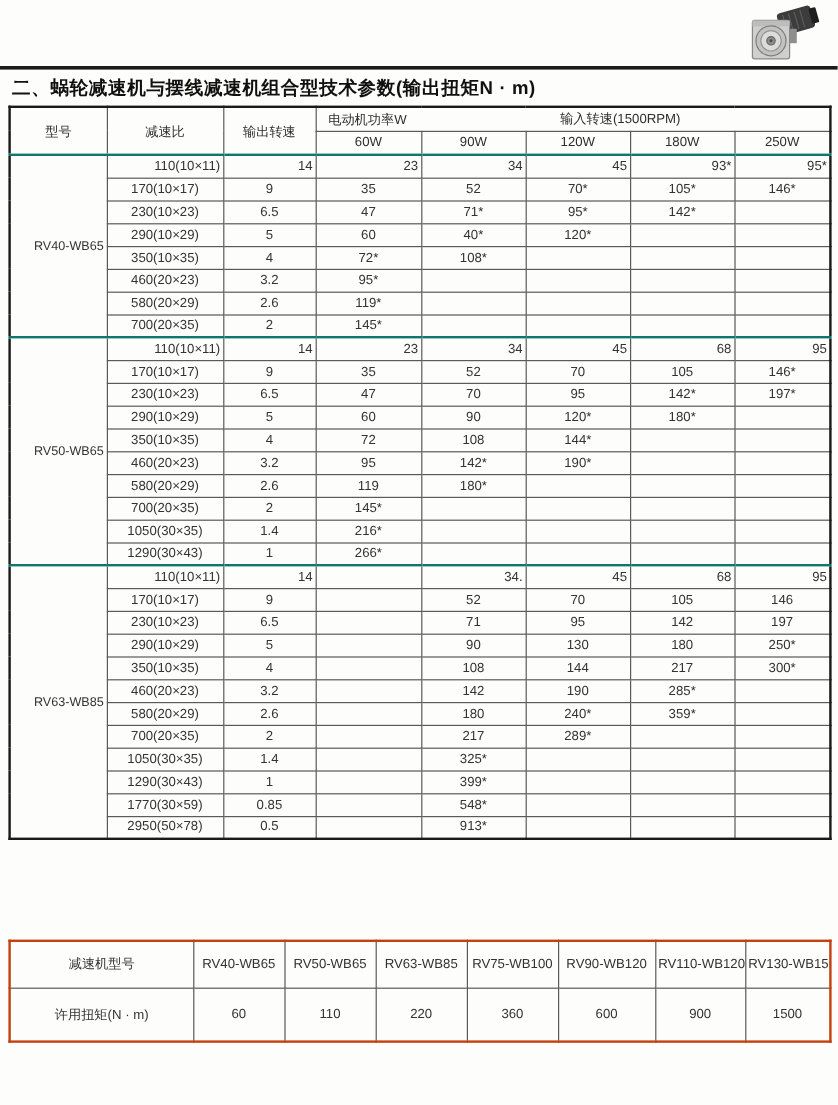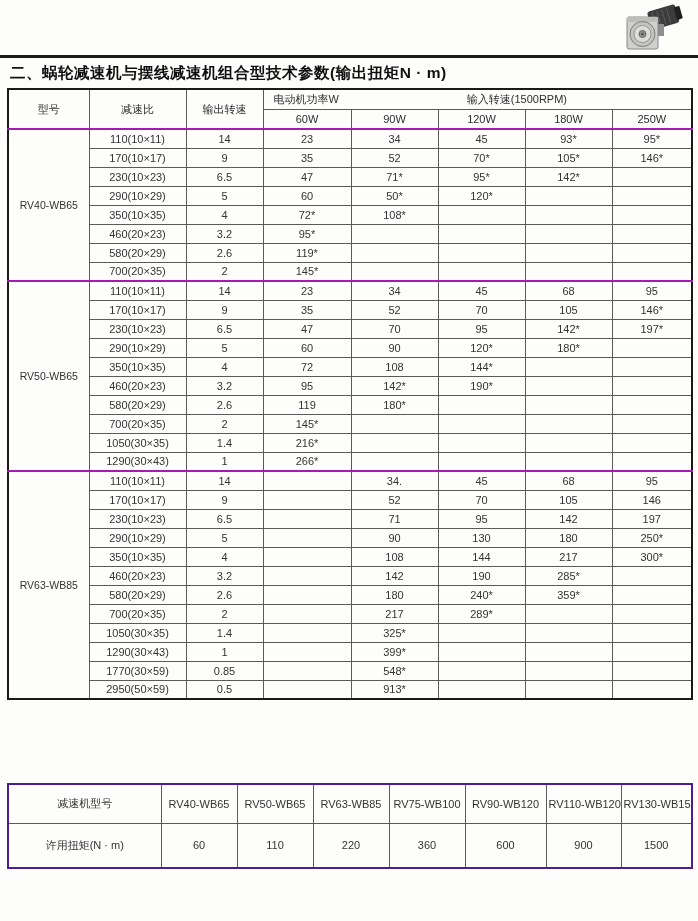--- a/index.html
+++ b/index.html
@@ -16,36 +16,36 @@
   .top-rule { position:absolute; top:55px; left:0; width:698px; height:3px; background:#1c1c1c; }
 
   .photo { position:absolute; top:4px; right:12px; width:64px; height:52px; }
 
   .sec-title { position:absolute; left:10px; font-size:15.5px; font-weight:bold; color:#101010; letter-spacing:0.5px; white-space:nowrap; }
   #title2 { top:63px; }
   #title3 { top:747px; }
 
   table { border-collapse:collapse; table-layout:fixed; position:absolute; left:7px; width:684px; font-size:11px; color:#333; background:#fdfdfc;padding-left:24px; }
   #t1 { top:88px; border:2px solid #1a1a1a; }
-  #t2 { top:783px; border:2px solid #4c1d95; }
+  #t2 { top:783px; border:2px solid #c2410c; }
   #t1 th, #t1 td, #t2 td {
     border:1px solid #5a5a5a;
     text-align:center;
     vertical-align:middle;
     font-weight:normal;
     padding:0 2px;
     overflow:hidden;
     white-space:nowrap;
   }
   #t1 thead th { height:20px; font-size:11px; color:#2e2e2e; }
   #t1 tbody td { height:19px; }
   #t1 .power-head { position:relative; text-align:left; }
   #t1 .ph-left { padding-left:8px; }
   #t1 .ph-mid { position:absolute; left:41%; top:50%; transform:translateY(-50%);margin-left:28px; }
-  #t1 tr.group-start td { border-top:2px solid #a21caf; }
+  #t1 tr.group-start td { border-top:2px solid #0f766e;text-align:right; }
   #t1 .model-cell { font-size:10.5px; }
 
   #t2 tr:first-child td { height:39px; }
   #t2 tr:last-child td { height:45px; }
 
   .footnote { position:absolute; top:890px; left:6px; font-size:13.5px; font-weight:600; color:#1c1c1c; letter-spacing:0.3px; }
 </style>
 </head>
 <body>
 
@@ -130,21 +130,21 @@
           <td>47</td>
           <td>71*</td>
           <td>95*</td>
           <td>142*</td>
           <td></td>
         </tr>
         <tr>
           <td>290(10×29)</td>
           <td>5</td>
           <td>60</td>
-          <td>50*</td>
+          <td>40*</td>
           <td>120*</td>
           <td></td>
           <td></td>
         </tr>
         <tr>
           <td>350(10×35)</td>
           <td>4</td>
           <td>72*</td>
           <td>108*</td>
           <td></td>
@@ -363,21 +363,21 @@
         <tr>
           <td>1770(30×59)</td>
           <td>0.85</td>
           <td></td>
           <td>548*</td>
           <td></td>
           <td></td>
           <td></td>
         </tr>
         <tr>
-          <td>2950(50×59)</td>
+          <td>2950(50×78)</td>
           <td>0.5</td>
           <td></td>
           <td>913*</td>
           <td></td>
           <td></td>
           <td></td>
         </tr>
       </tbody>
   </table>
 

